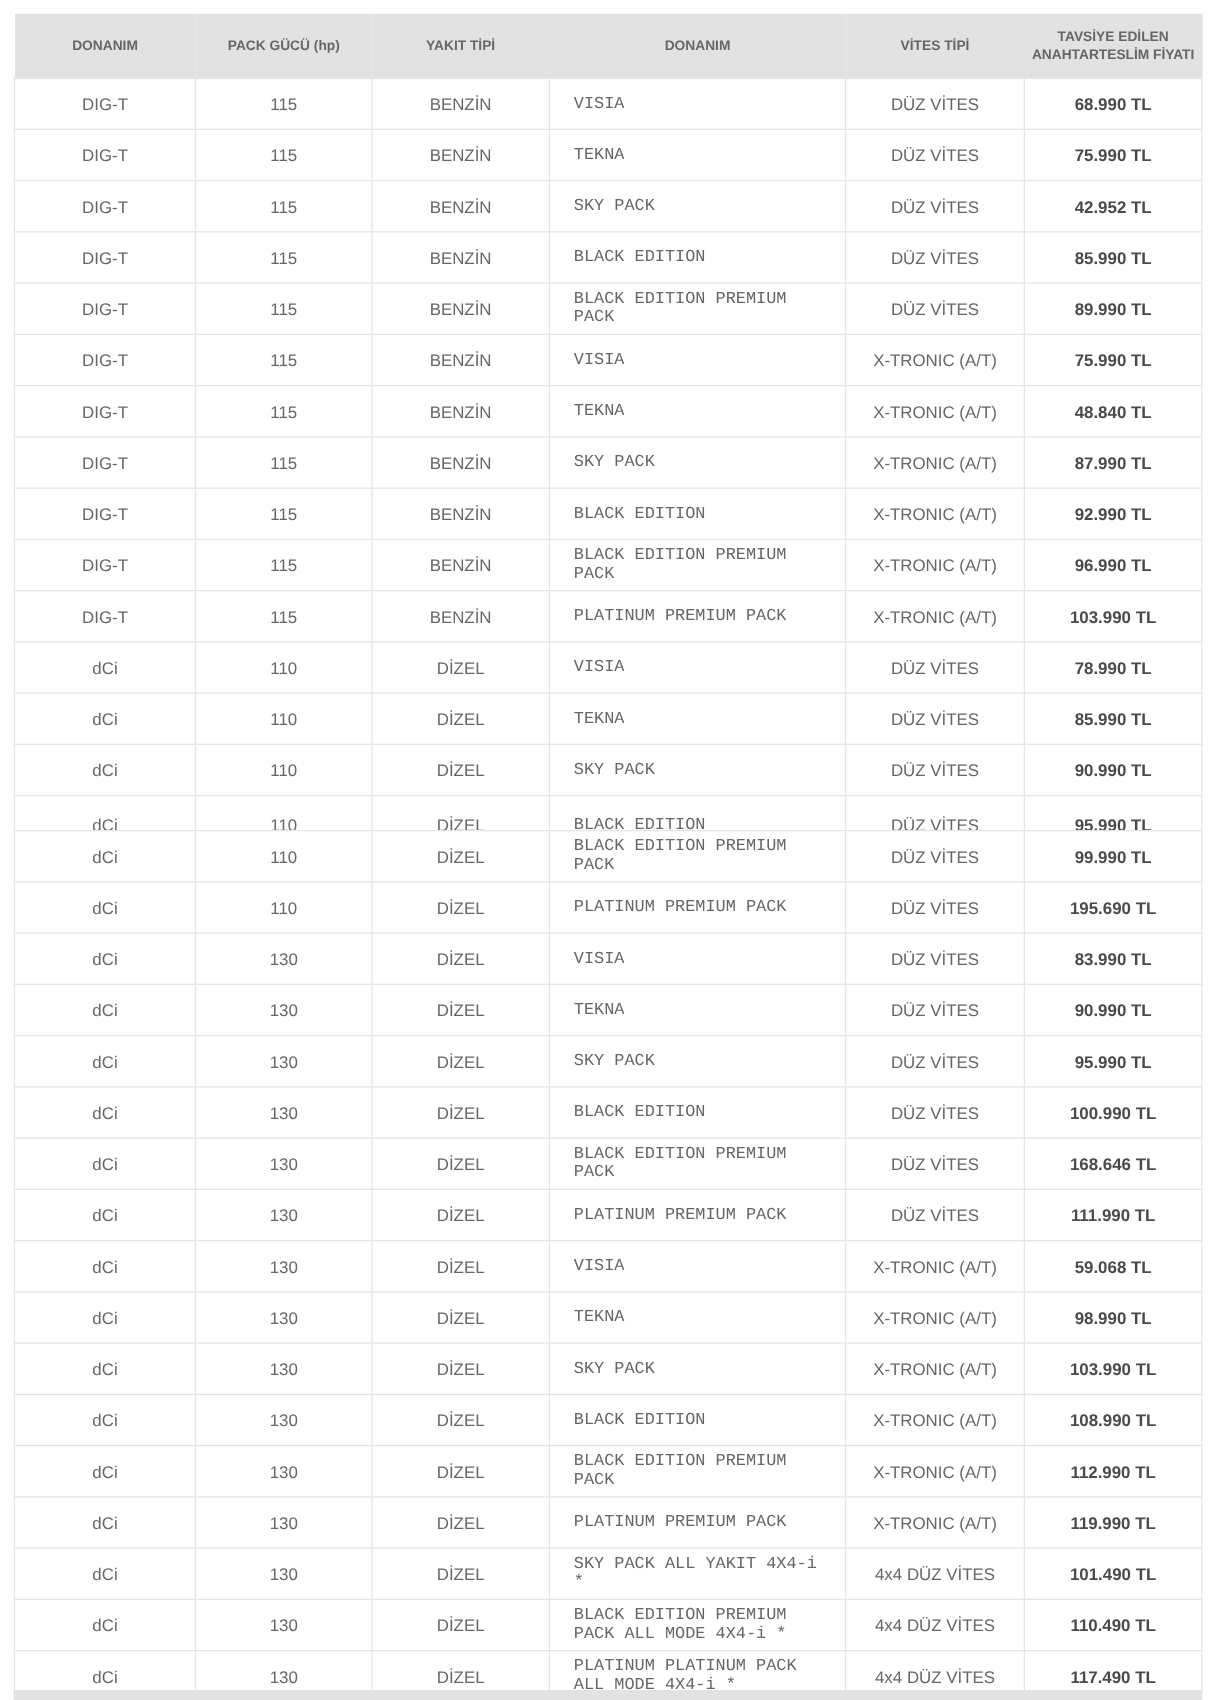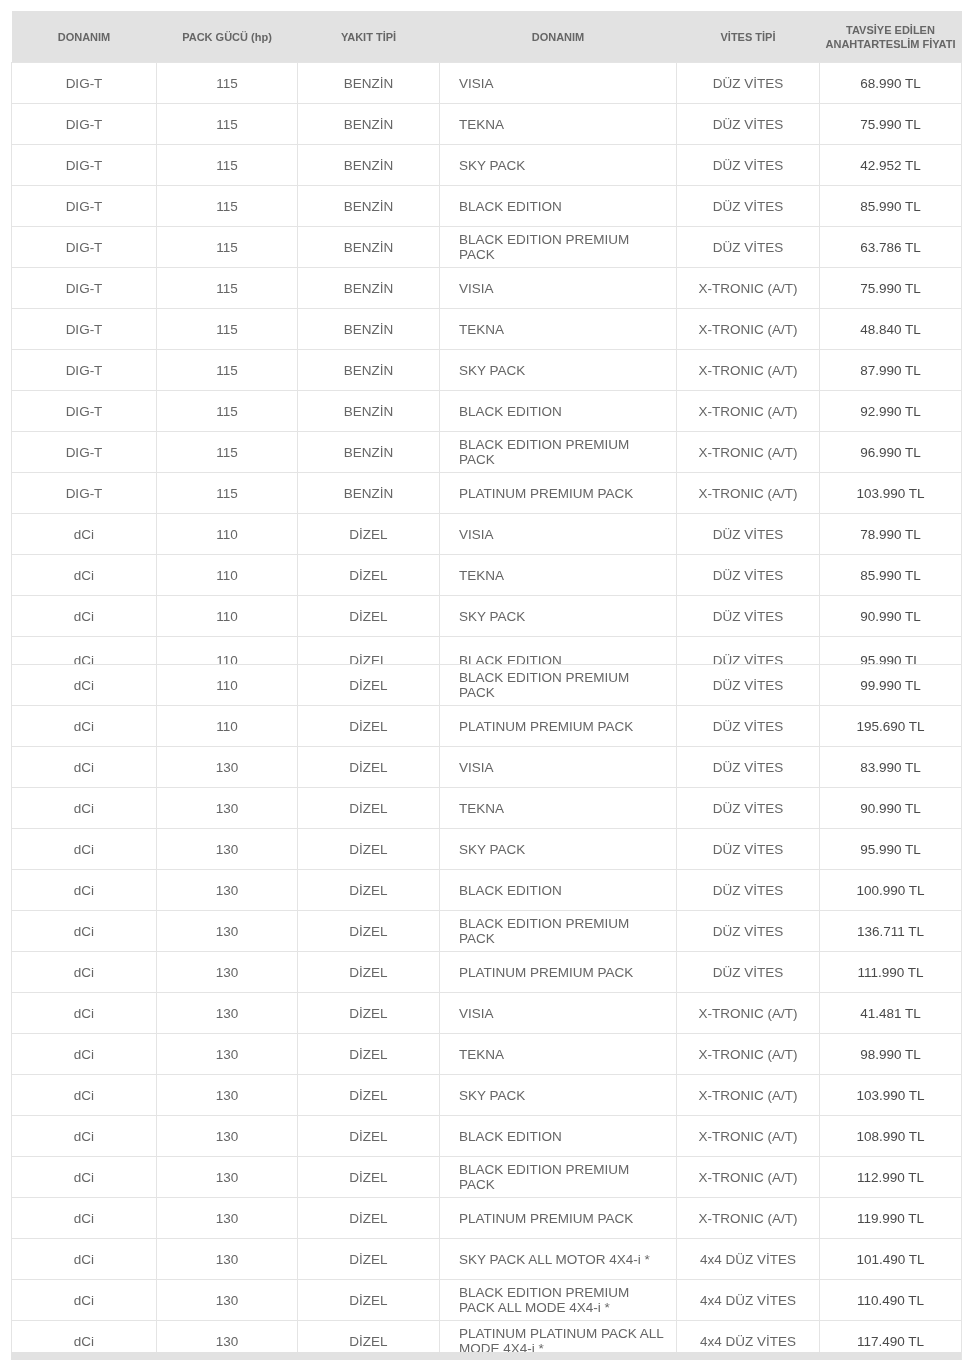--- a/index.html
+++ b/index.html
@@ -50,23 +50,24 @@
     justify-content: center;
     line-height: 15px;
     padding: 0 4px;
     box-sizing: border-box;
   }
   td.trim-cell .cw {
     justify-content: flex-start;
     text-align: left;
     padding-left: 19px;
     padding-right: 10px;
+    font-family: Liberation Mono, monospace;
   }
   td.price-cell {
-    font-weight: 400;
+    font-weight: 700;
     color: #4a4a4a;
   }
   
   tr.clipped .cw {
     min-height: 0;
     height: 27px;
     overflow: hidden;
     align-items: flex-start;
     padding-top: 16px;
   }
@@ -253,21 +254,21 @@
               <span>BLACK EDITION PREMIUM PACK</span>
             </div>
           </td>
     <td class="trans-cell">
             <div class="cw">
               <span>DÜZ VİTES</span>
             </div>
           </td>
     <td class="price-cell">
             <div class="cw">
-              <span>63.786 TL</span>
+              <span>89.990 TL</span>
             </div>
           </td>
   </tr>
         <tr>
     <td class="engine-cell">
             <div class="cw">
               <span>DIG-T</span>
             </div>
           </td>
     <td class="power-cell">
@@ -797,21 +798,21 @@
               <span>BLACK EDITION PREMIUM PACK</span>
             </div>
           </td>
     <td class="trans-cell">
             <div class="cw">
               <span>DÜZ VİTES</span>
             </div>
           </td>
     <td class="price-cell">
             <div class="cw">
-              <span>136.711 TL</span>
+              <span>168.646 TL</span>
             </div>
           </td>
   </tr>
         <tr>
     <td class="engine-cell">
             <div class="cw">
               <span>dCi</span>
             </div>
           </td>
     <td class="power-cell">
@@ -861,21 +862,21 @@
               <span>VISIA</span>
             </div>
           </td>
     <td class="trans-cell">
             <div class="cw">
               <span>X-TRONIC (A/T)</span>
             </div>
           </td>
     <td class="price-cell">
             <div class="cw">
-              <span>41.481 TL</span>
+              <span>59.068 TL</span>
             </div>
           </td>
   </tr>
         <tr>
     <td class="engine-cell">
             <div class="cw">
               <span>dCi</span>
             </div>
           </td>
     <td class="power-cell">
@@ -1043,21 +1044,21 @@
               <span>130</span>
             </div>
           </td>
     <td class="fuel-cell">
             <div class="cw">
               <span>DİZEL</span>
             </div>
           </td>
     <td class="trim-cell">
             <div class="cw">
-              <span>SKY PACK ALL MOTOR 4X4-i *</span>
+              <span>SKY PACK ALL YAKIT 4X4-i *</span>
             </div>
           </td>
     <td class="trans-cell">
             <div class="cw">
               <span>4x4 DÜZ VİTES</span>
             </div>
           </td>
     <td class="price-cell">
             <div class="cw">
               <span>101.490 TL</span>

